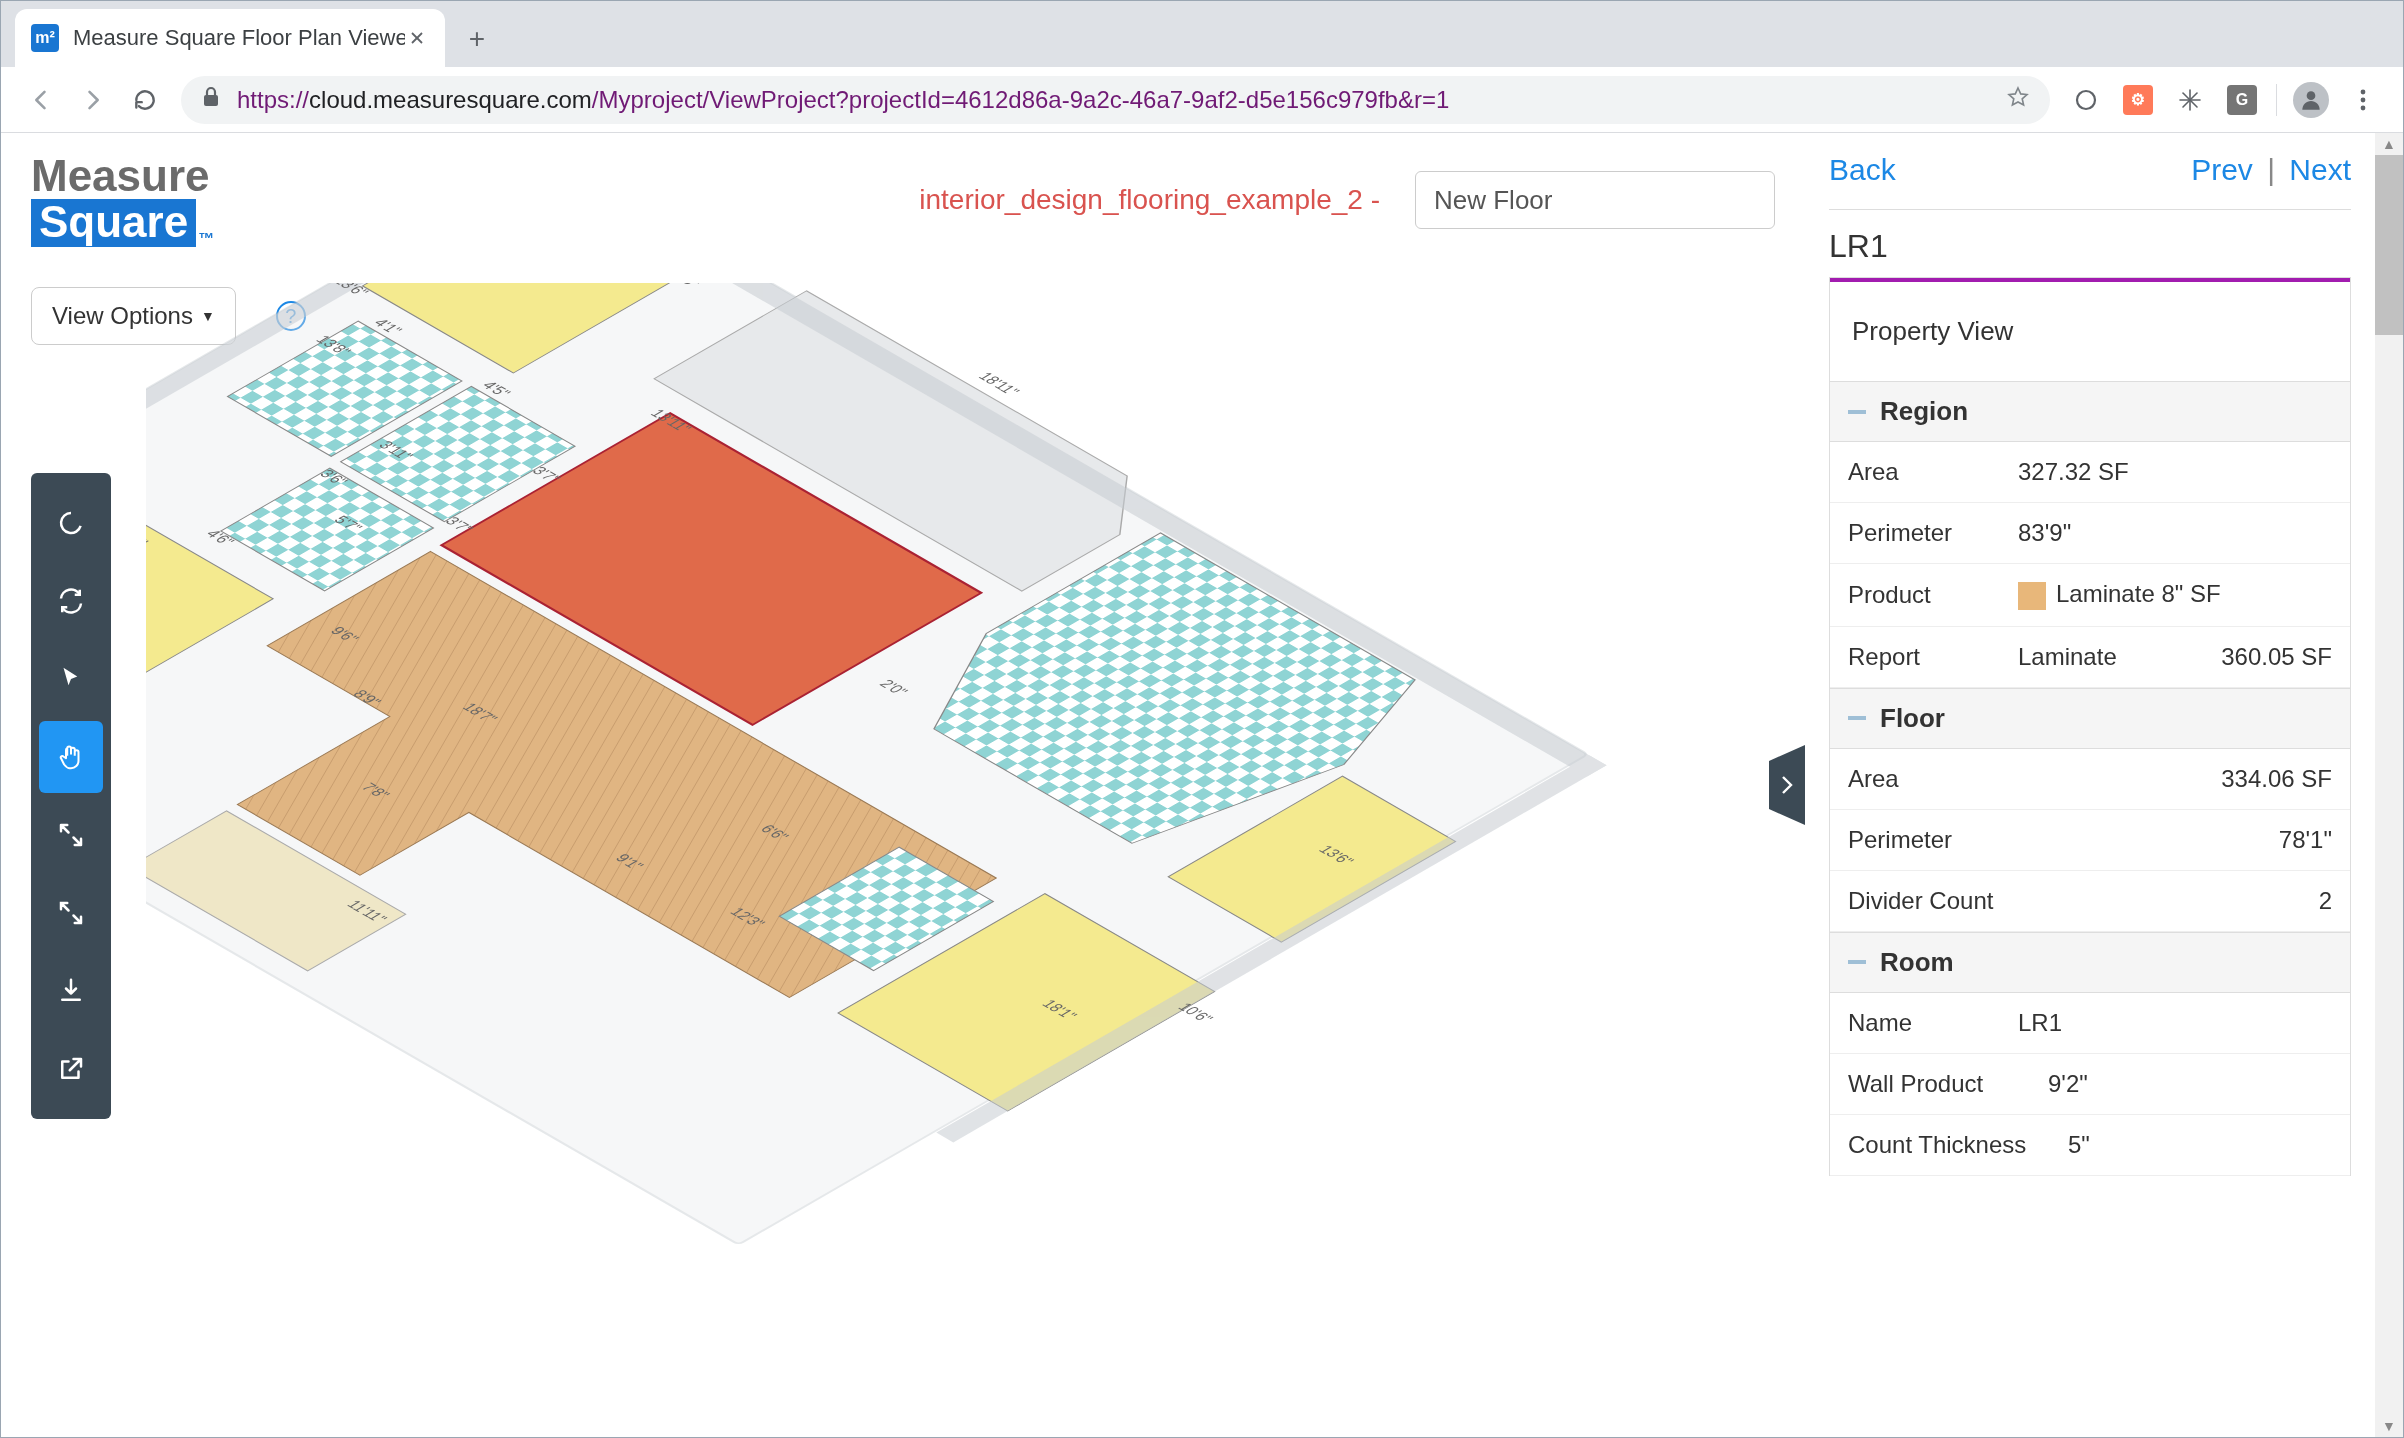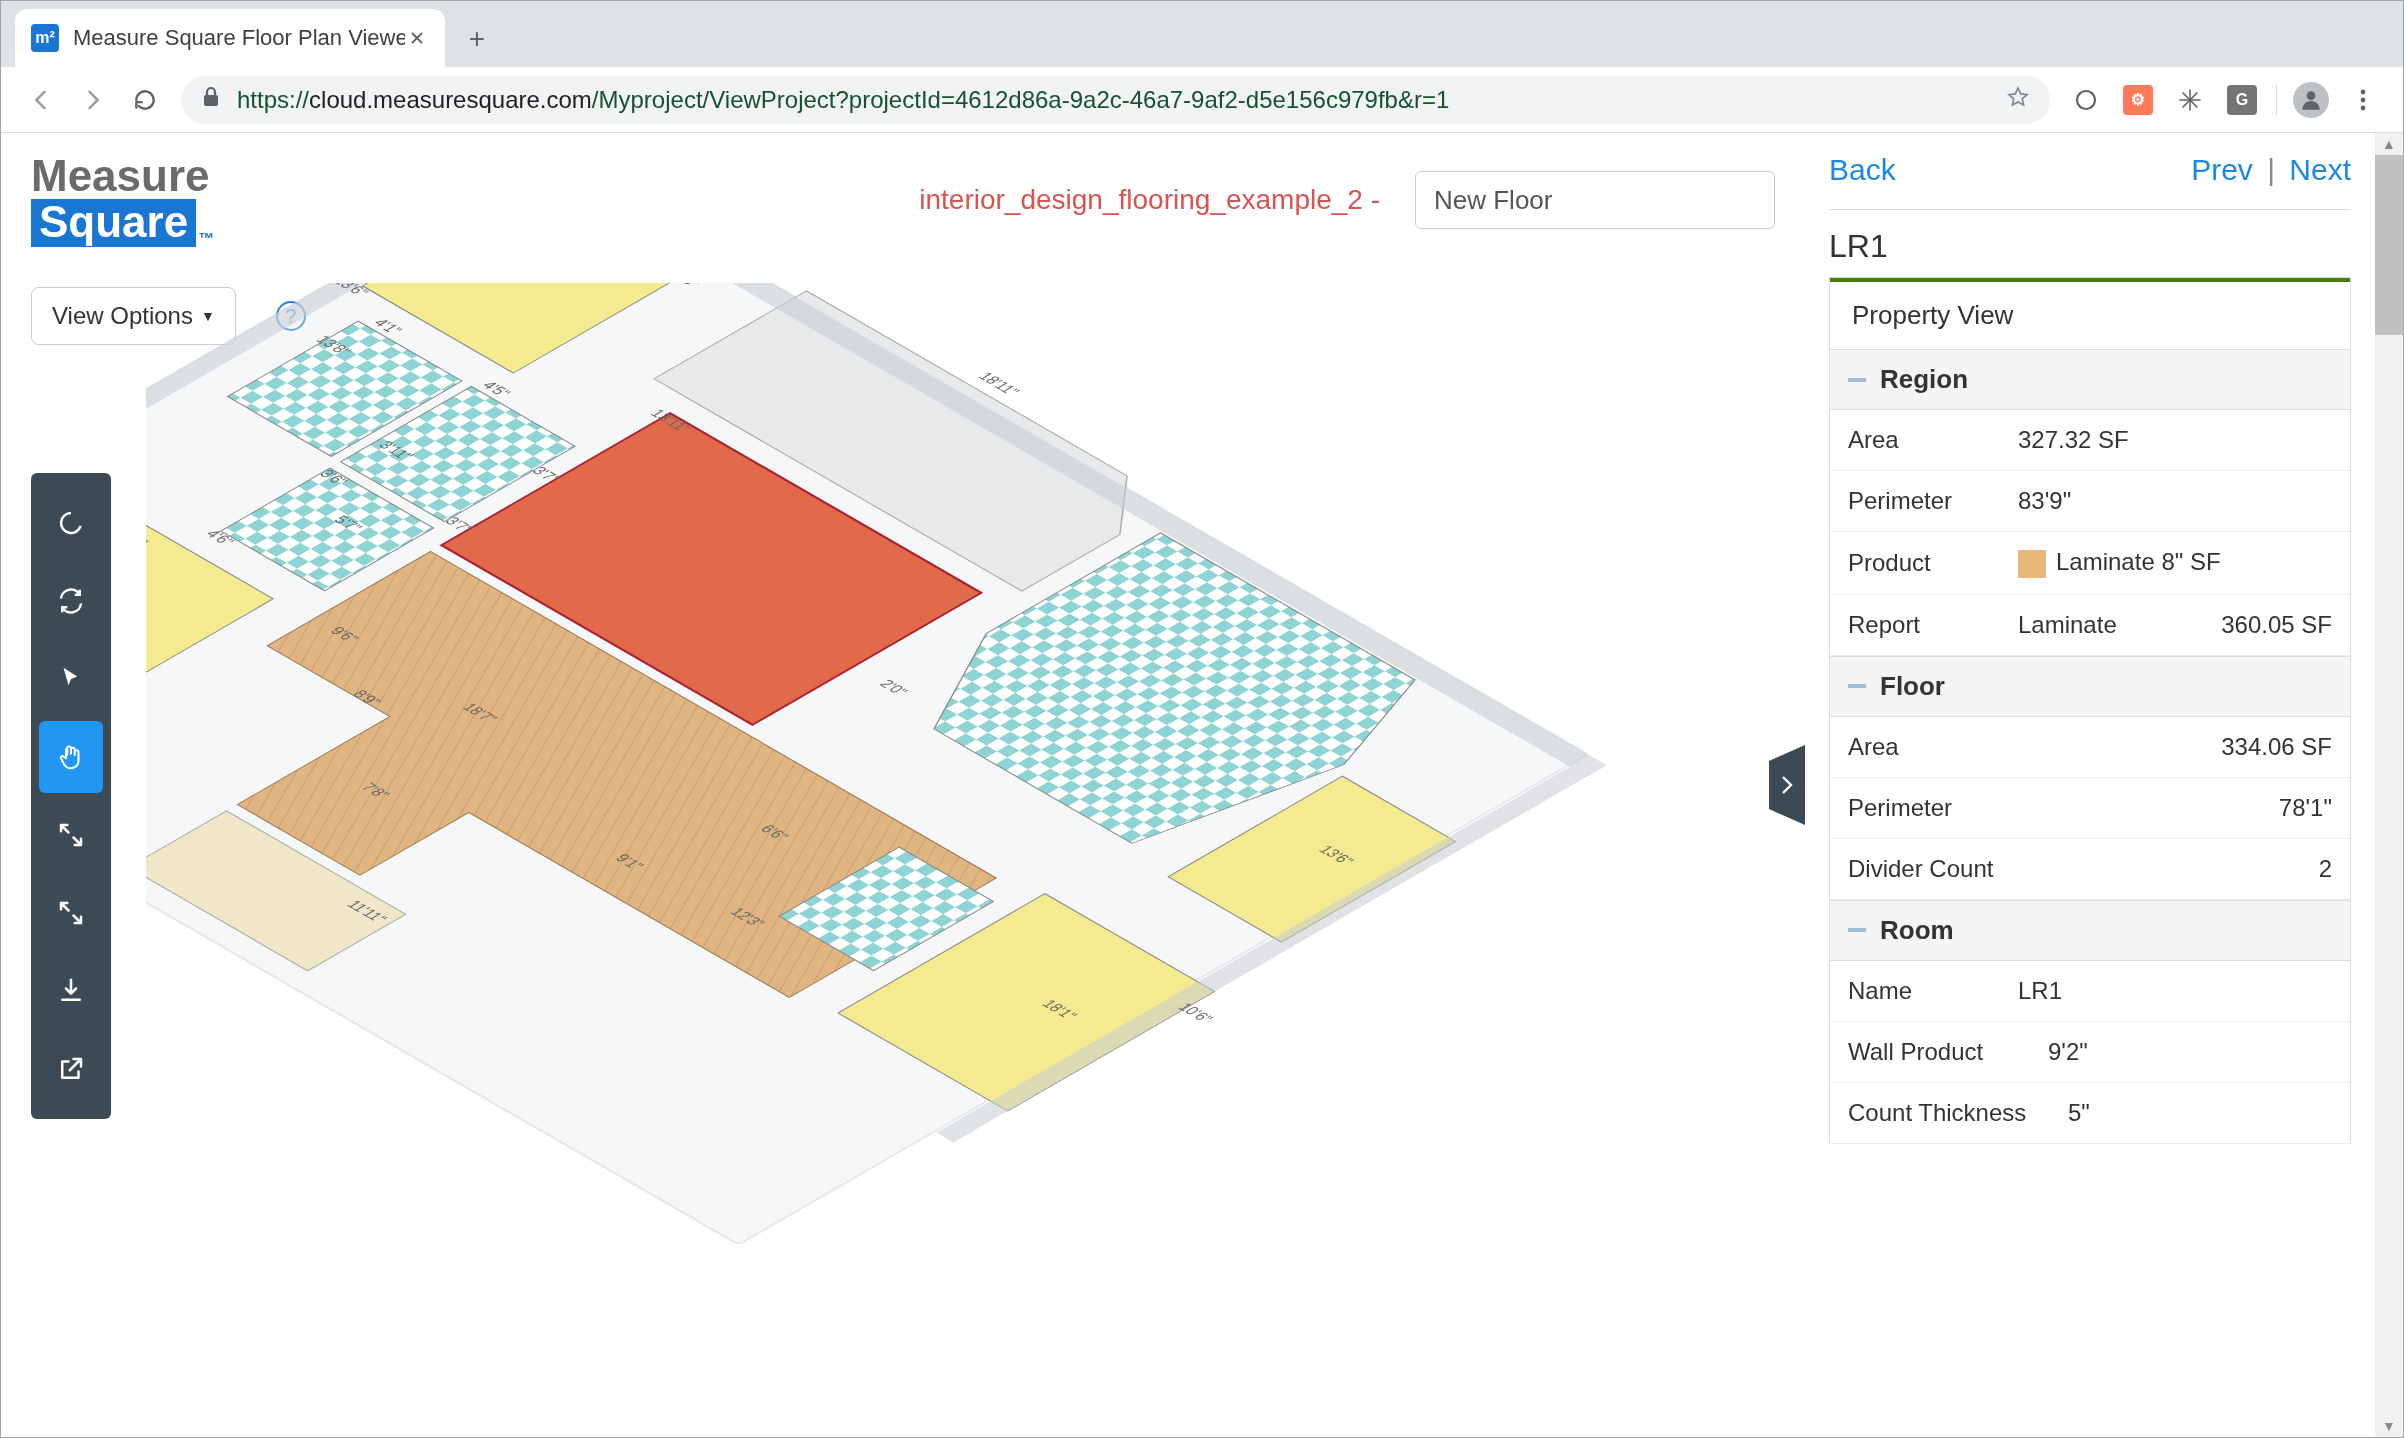--- a/index.html
+++ b/index.html
@@ -41,21 +41,21 @@
   .nav-btn {
     width: 52px; height: 52px; display: flex; align-items: center; justify-content: center; color: #9aa0a6; cursor: pointer; border-radius: 50%;
   }
   .nav-btn.enabled { color: #5f6368; }
   .addr-bar {
     flex: 1; height: 48px; background: #f1f3f4; border-radius: 24px; margin: 0 10px; display: flex; align-items: center; padding: 0 20px; font-size: 24px; color: #202124;
   }
   .addr-lock { margin-right: 16px; color: #5f6368; }
   .addr-url { flex: 1; white-space: nowrap; overflow: hidden; }
   .addr-url .host { color: #202124; }
-  .addr-url .rest { color: #14532d; }
+  .addr-url .rest { color: #701a75; }
   .addr-star { color: #80868b; margin-left: 10px; }
   .ext-icon {
     width: 40px; height: 40px; margin: 0 6px; display: flex; align-items: center; justify-content: center; border-radius: 50%; font-size: 20px; color: #5f6368; cursor: pointer;
   }
   .ext-box { width: 30px; height: 30px; background: #757575; border-radius: 4px; display:flex;align-items:center;justify-content:center;color:#fff;font-size:16px;font-weight:bold;}
   .divider-v { width: 1px; height: 32px; background: #dadce0; margin: 0 8px; }
   .profile-icon { width: 36px; height: 36px; border-radius: 50%; background: #bdc1c6; display: flex; align-items:center; justify-content:center;}
   
   
   .app {
@@ -109,21 +109,21 @@
     display:flex;align-items:center;justify-content:center;color:#fff;font-size:22px;cursor:pointer;
   }
 
   
   .panel-nav { display:flex; align-items:center; justify-content: space-between; font-size: 30px; }
   .link { color: #1c88e5; cursor: pointer; }
   .panel-nav .sep { color: #888; margin: 0 6px; }
   .panel-hr { border: none; border-top: 1px solid #ddd; margin: 22px 0 18px 0;}
   .panel-title { font-size: 32px; color: #333; margin-bottom: 12px;}
   .tabs { border:1px solid #ddd; border-bottom:none;}
-  .tab-hdr { border-top: 4px solid #4d7c0f; padding: 18px 22px; font-size: 26px; color:#333;}
+  .tab-hdr { border-top: 4px solid #a21caf; padding: 34px 22px; font-size: 26px; color:#333;}
   .section-hdr { background: #f5f5f5; border-top:1px solid #ddd; border-bottom:1px solid #ddd; padding: 14px 18px; font-size: 26px; font-weight: bold; color:#333; display:flex; align-items:center;}
   .section-hdr .dash { width: 18px; height: 4px; background: #9fbfd6; margin-right: 14px; }
   .prop-row { display:flex; align-items:center; padding: 16px 18px; font-size: 24px; color:#333; border-bottom: 1px solid #eee;}
   .prop-label { width: 170px; }
   .prop-val { flex:1; }
   .prop-val2 { text-align: right; min-width: 130px;}
   .swatch { width: 28px; height: 28px; background: #e8b77a; display:inline-block; margin-right: 10px; vertical-align:middle;}
 
 </style>
 </head>

